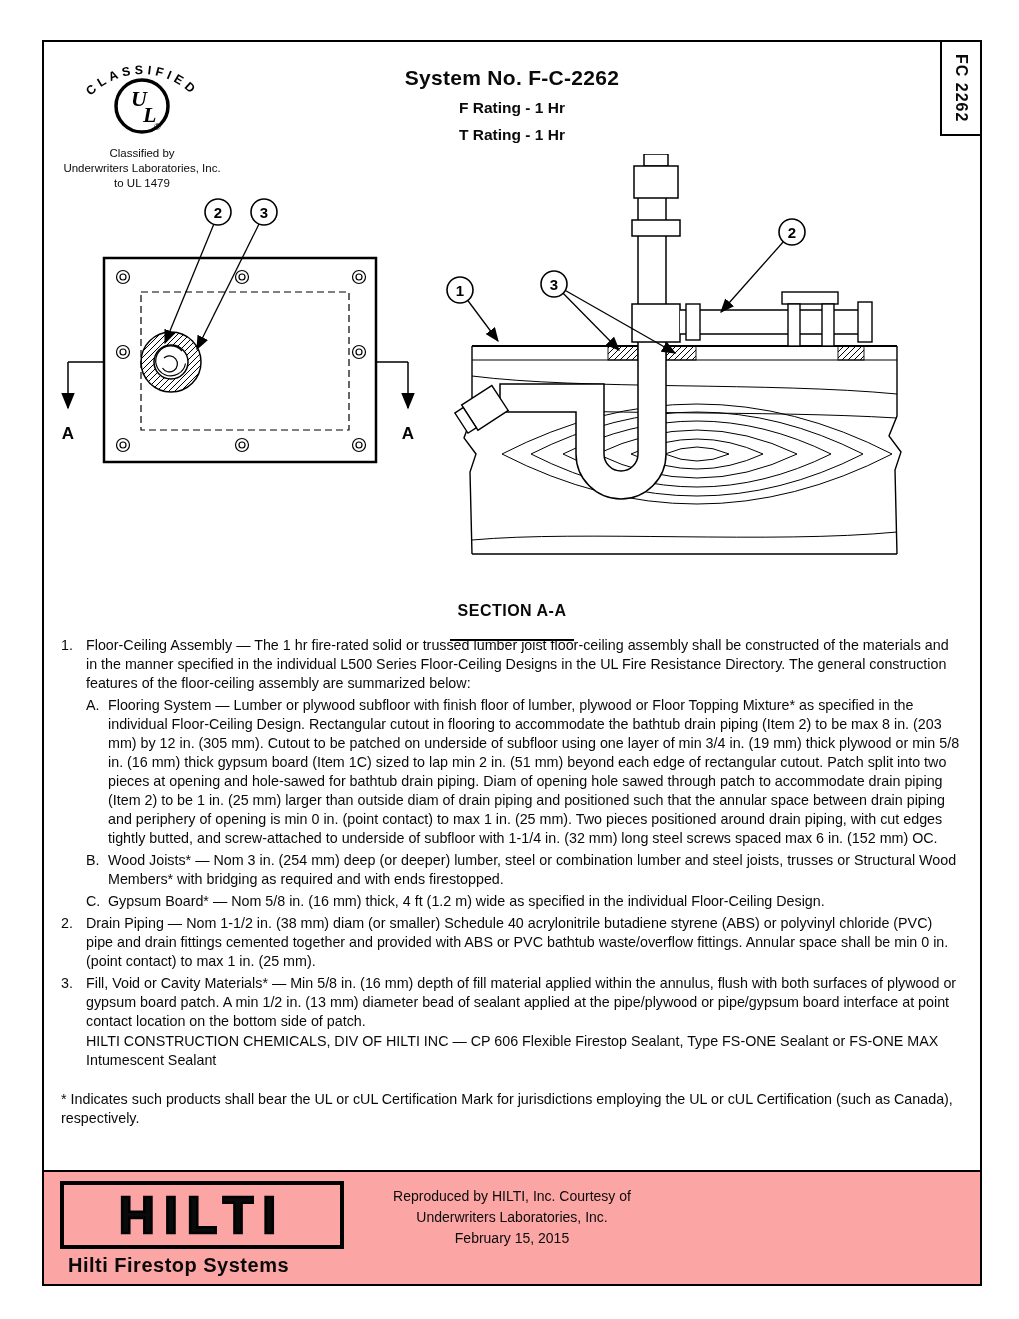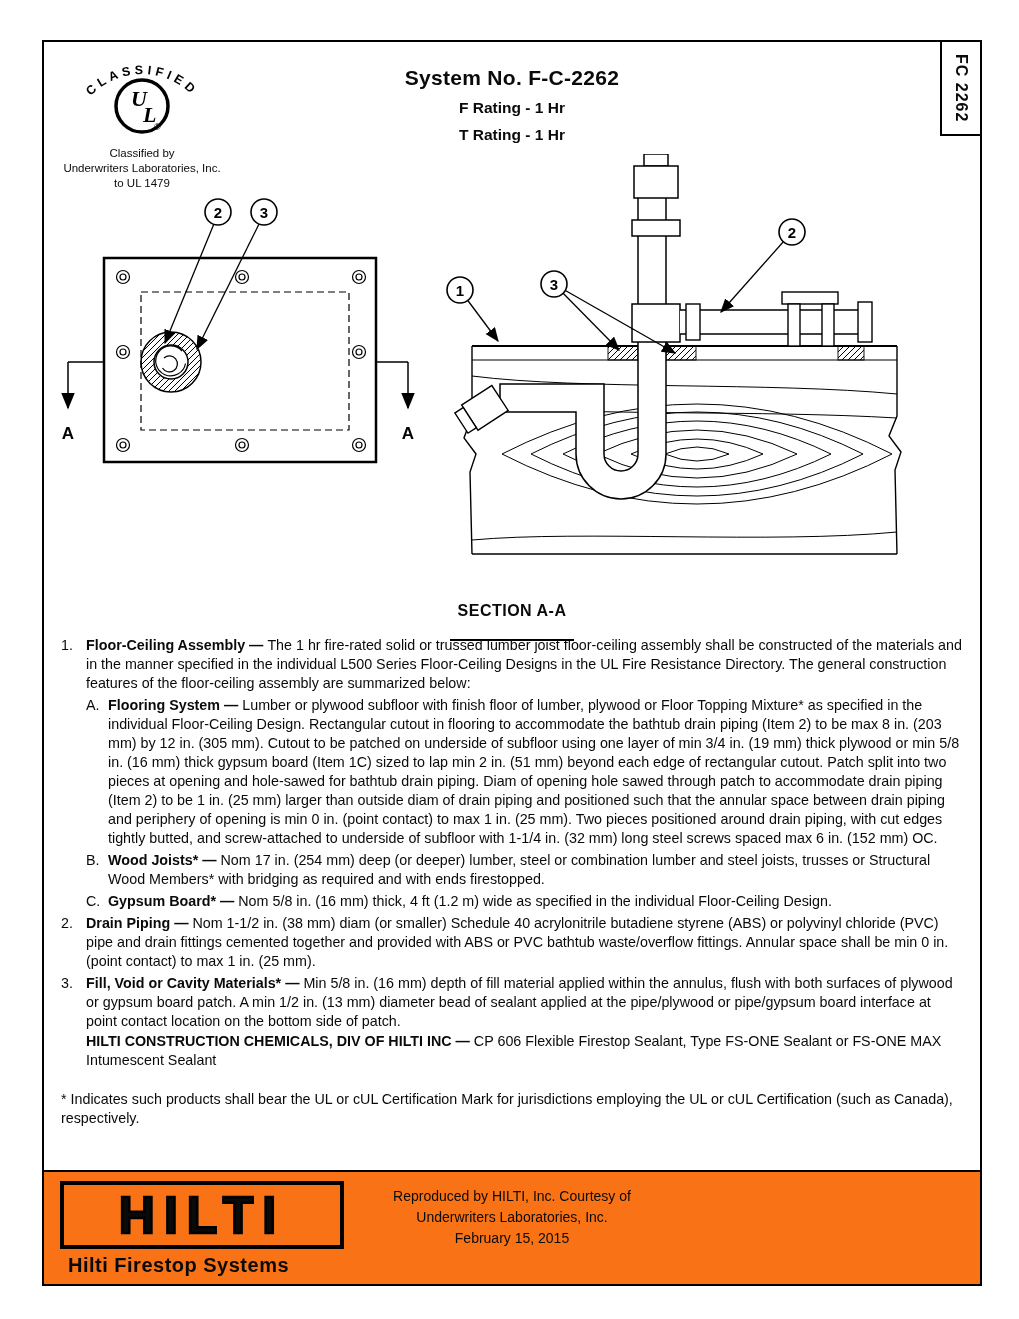--- a/index.html
+++ b/index.html
@@ -25,26 +25,26 @@
   .section-label{text-align:center;margin:2px 0 16px 0;}
   .section-label span{font-size:16px;font-weight:bold;border-bottom:2px solid #000;padding:0 8px 20px 8px;letter-spacing:.5px;}
 
   
   .body-text{padding:0 17px;font-size:14.3px;line-height:1.33;}
   .para{display:flex;margin-top:3px;}
   .para .num{flex:0 0 25px;}
   .para .txt{flex:1;}
   .para.sub{margin-left:25px;}
   .para.sub .num{flex:0 0 22px;}
-  .lead{font-weight:bold;}
+  .lead{font-weight:normal;}
   .para.cont{margin-left:25px;margin-top:1px;}
   .para.footnote{margin-top:20px;}
 
   
-  .footer{position:absolute;left:0;right:0;bottom:0;height:112px;border-top:2px solid #000;background:#f97316;}
+  .footer{position:absolute;left:0;right:0;bottom:0;height:112px;border-top:2px solid #000;background:#fca5a5;}
   .hilti-logo{position:absolute;left:16px;top:9px;width:276px;height:60px;border:4px solid #000;
               display:flex;align-items:center;justify-content:center;overflow:hidden;}
   .hilti-logo span{font-weight:bold;font-size:50px;letter-spacing:9px;transform:scaleY(1.05);
                    -webkit-text-stroke:2.5px #000;line-height:1;}
   .hilti-tag{position:absolute;left:24px;top:82px;font-size:20px;font-weight:bold;letter-spacing:.5px;}
   .repro{position:absolute;left:50%;transform:translateX(-50%);top:14px;text-align:center;
          font-size:14px;line-height:1.5;}
 </style>
 </head>
 <body>
@@ -249,21 +249,21 @@
         <span class="txt"><span class="lead">Floor-Ceiling Assembly — </span><span>The 1 hr fire-rated solid or trussed lumber joist floor-ceiling assembly shall be constructed of the materials and in the manner specified in the individual L500 Series Floor-Ceiling Designs in the UL Fire Resistance Directory. The general construction features of the floor-ceiling assembly are summarized below:</span></span>
       </div>
 
       <div class="para sub">
         <span class="num">A.</span>
         <span class="txt"><span class="lead">Flooring System — </span><span>Lumber or plywood subfloor with finish floor of lumber, plywood or Floor Topping Mixture* as specified in the individual Floor-Ceiling Design. Rectangular cutout in flooring to accommodate the bathtub drain piping (Item 2) to be max 8 in. (203 mm) by 12 in. (305 mm). Cutout to be patched on underside of subfloor using one layer of min 3/4 in. (19 mm) thick plywood or min 5/8 in. (16 mm) thick gypsum board (Item 1C) sized to lap min 2 in. (51 mm) beyond each edge of rectangular cutout. Patch split into two pieces at opening and hole-sawed for bathtub drain piping. Diam of opening hole sawed through patch to accommodate drain piping (Item 2) to be 1 in. (25 mm) larger than outside diam of drain piping and positioned such that the annular space between drain piping and periphery of opening is min 0 in. (point contact) to max 1 in. (25 mm). Two pieces positioned around drain piping, with cut edges tightly butted, and screw-attached to underside of subfloor with 1-1/4 in. (32 mm) long steel screws spaced max 6 in. (152 mm) OC.</span></span>
       </div>
 
       <div class="para sub">
         <span class="num">B.</span>
-        <span class="txt"><span class="lead">Wood Joists* — </span><span>Nom 17 in. (254 mm) deep (or deeper) lumber, steel or combination lumber and steel joists, trusses or Structural Wood Members* with bridging as required and with ends firestopped.</span></span>
+        <span class="txt"><span class="lead">Wood Joists* — </span><span>Nom 3 in. (254 mm) deep (or deeper) lumber, steel or combination lumber and steel joists, trusses or Structural Wood Members* with bridging as required and with ends firestopped.</span></span>
       </div>
 
       <div class="para sub">
         <span class="num">C.</span>
         <span class="txt"><span class="lead">Gypsum Board* — </span><span>Nom 5/8 in. (16 mm) thick, 4 ft (1.2 m) wide as specified in the individual Floor-Ceiling Design.</span></span>
       </div>
 
       <div class="para">
         <span class="num">2.</span>
         <span class="txt"><span class="lead">Drain Piping — </span><span>Nom 1-1/2 in. (38 mm) diam (or smaller) Schedule 40 acrylonitrile butadiene styrene (ABS) or polyvinyl chloride (PVC) pipe and drain fittings cemented together and provided with ABS or PVC bathtub waste/overflow fittings. Annular space shall be min 0 in. (point contact) to max 1 in. (25 mm).</span></span>

